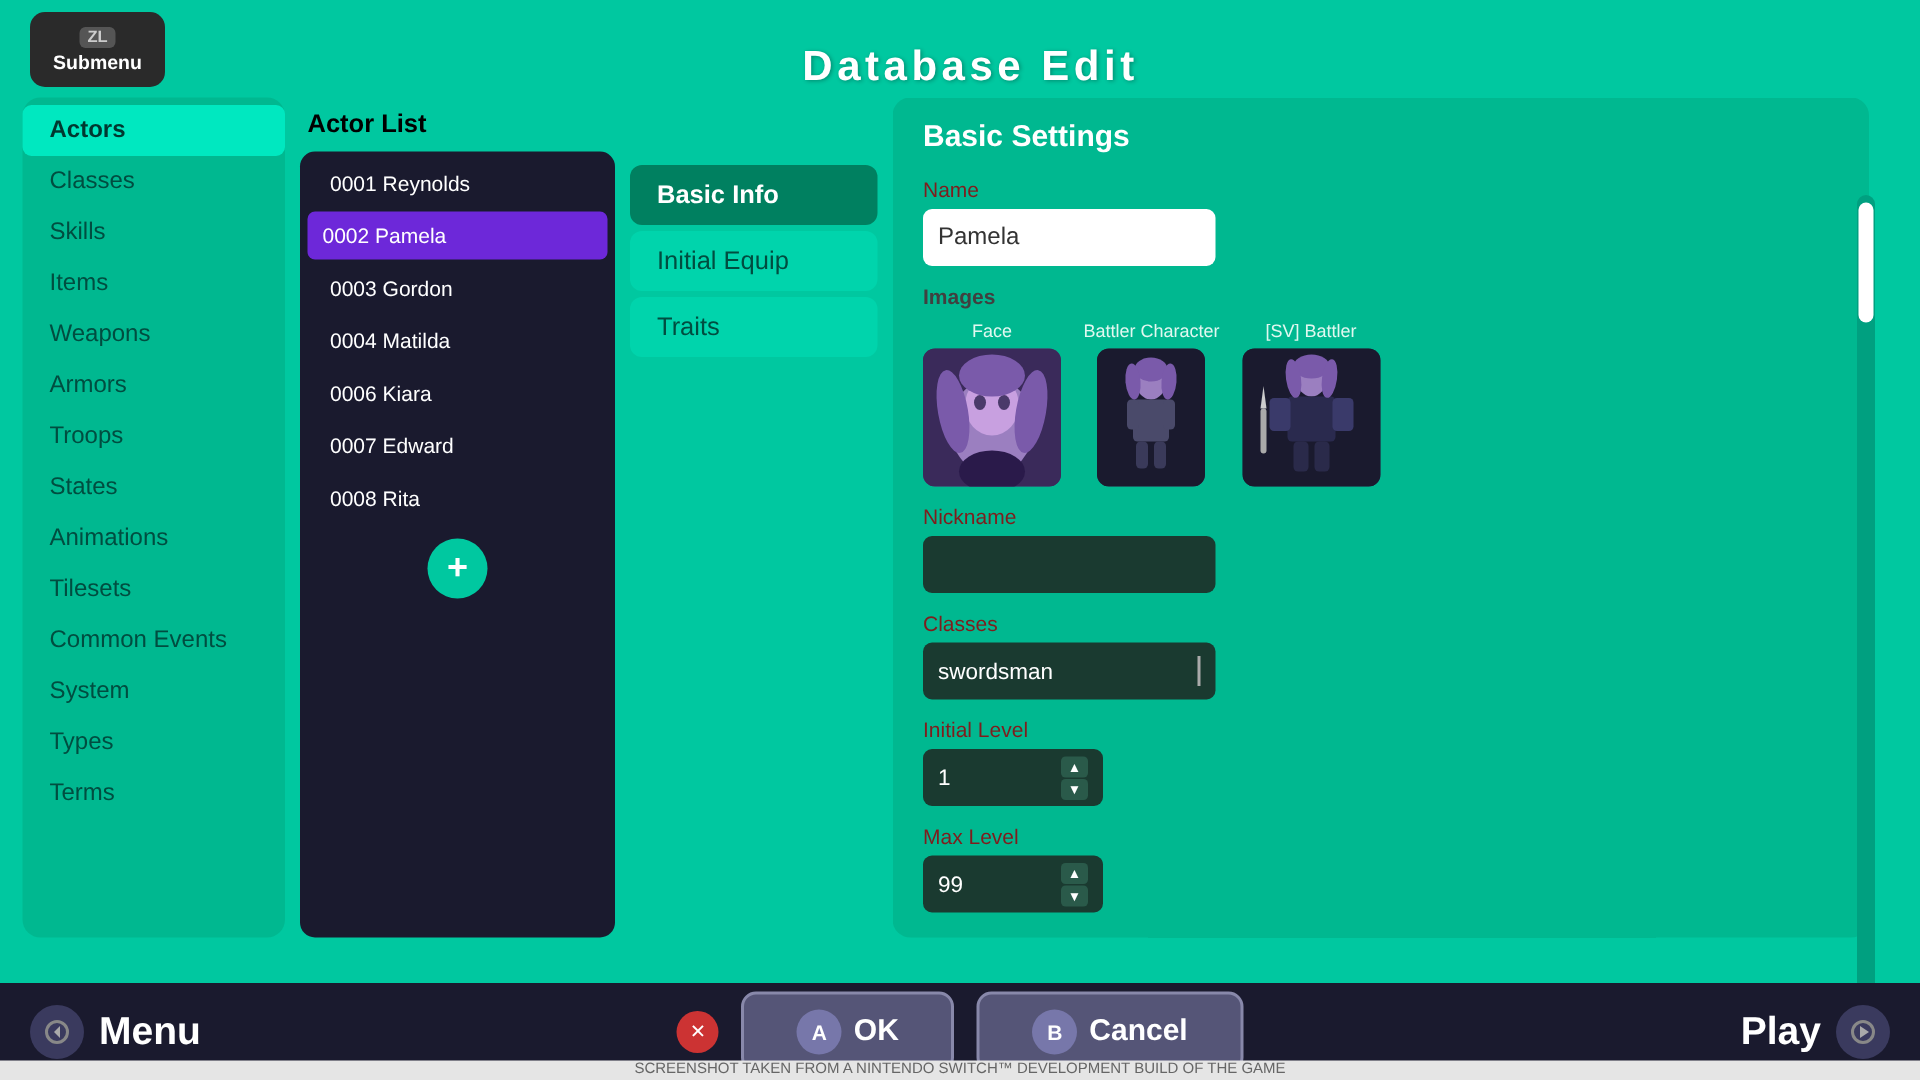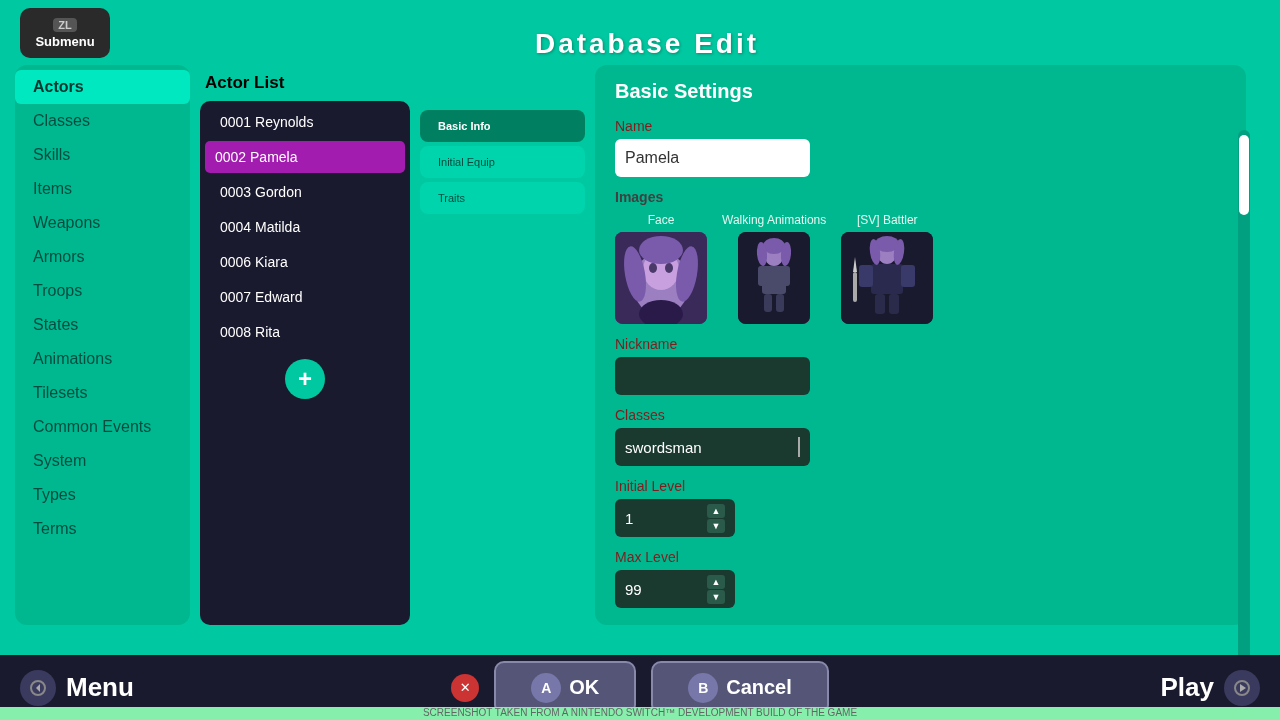--- a/index.html
+++ b/index.html
@@ -112,21 +112,21 @@
     }
     .actor-item {
       padding: 8px 15px;
       font-size: 14px;
       color: white;
       cursor: pointer;
       border-radius: 5px;
       margin: 0 5px;
     }
     .actor-item.selected {
-      background: #a21caf;
+      background: #6d28d9;
       padding-left: 10px;
     }
     .add-btn {
       width: 40px;
       height: 40px;
       background: #00c8a0;
       border-radius: 50%;
       display: flex;
       align-items: center;
       justify-content: center;
@@ -142,21 +142,21 @@
     .tab-panel {
       margin-left: 10px;
       width: 165px;
       min-width: 165px;
       display: flex;
       flex-direction: column;
       gap: 3px;
     }
     .tab-item {
       padding: 10px 18px;
-      font-size: 11px;
+      font-size: 17px;
       color: #004d40;
       cursor: pointer;
       border-radius: 8px;
       background: #00d4ac;
       font-weight: 500;
     }
     .tab-item.active {
       background: #008060;
       color: white;
       font-weight: bold;
@@ -448,21 +448,21 @@
     }
     .copyright-text {
       position: absolute;
       bottom: 0;
       left: 0;
       right: 0;
       text-align: center;
       font-size: 10px;
       color: #666;
       padding-bottom: 2px;
-      background: #86efac;
+      background: #e5e5e5;
       pointer-events: none;
     }
     .tab-panel-wrap {
       display: flex;
       flex-direction: column;
       padding-top: 45px;
       gap: 4px;
     }
     .scrollbar-area {
       position: relative;
@@ -544,21 +544,21 @@
               <ellipse cx="54" cy="36" rx="4" ry="5" fill="#4a3a6a"></ellipse>
               <ellipse cx="46" cy="82" rx="22" ry="14" fill="#2a1a4a"></ellipse>
 
               <ellipse cx="20" cy="42" rx="10" ry="28" fill="#7a5aaa" transform="rotate(-10 20 42)"></ellipse>
               <ellipse cx="72" cy="42" rx="10" ry="28" fill="#7a5aaa" transform="rotate(10 72 42)"></ellipse>
               <ellipse cx="46" cy="18" rx="22" ry="14" fill="#7a5aaa"></ellipse>
             </svg>
           </div>
         </div>
         <div class="image-box">
-          <div class="image-label" style="font-size:12px;color:#e0f8f0;">Walking Animations</div>
+          <div class="image-label" style="font-size:12px;color:#e0f8f0;">Battler Character</div>
           <div class="walking-img">
             <svg width="72" height="92" viewBox="0 0 72 92" style="position:absolute;top:0;left:0;">
               <rect width="72" height="92" fill="#1a1a2e" rx="8"></rect>
 
               <ellipse cx="36" cy="22" rx="10" ry="12" fill="#9b7fc0"></ellipse>
               <rect x="24" y="34" width="24" height="28" fill="#4a4a6a" rx="3"></rect>
               <rect x="20" y="34" width="8" height="20" fill="#4a4a6a" rx="3"></rect>
               <rect x="44" y="34" width="8" height="20" fill="#4a4a6a" rx="3"></rect>
               <rect x="26" y="62" width="8" height="18" fill="#3a3a5a" rx="3"></rect>
               <rect x="38" y="62" width="8" height="18" fill="#3a3a5a" rx="3"></rect>

